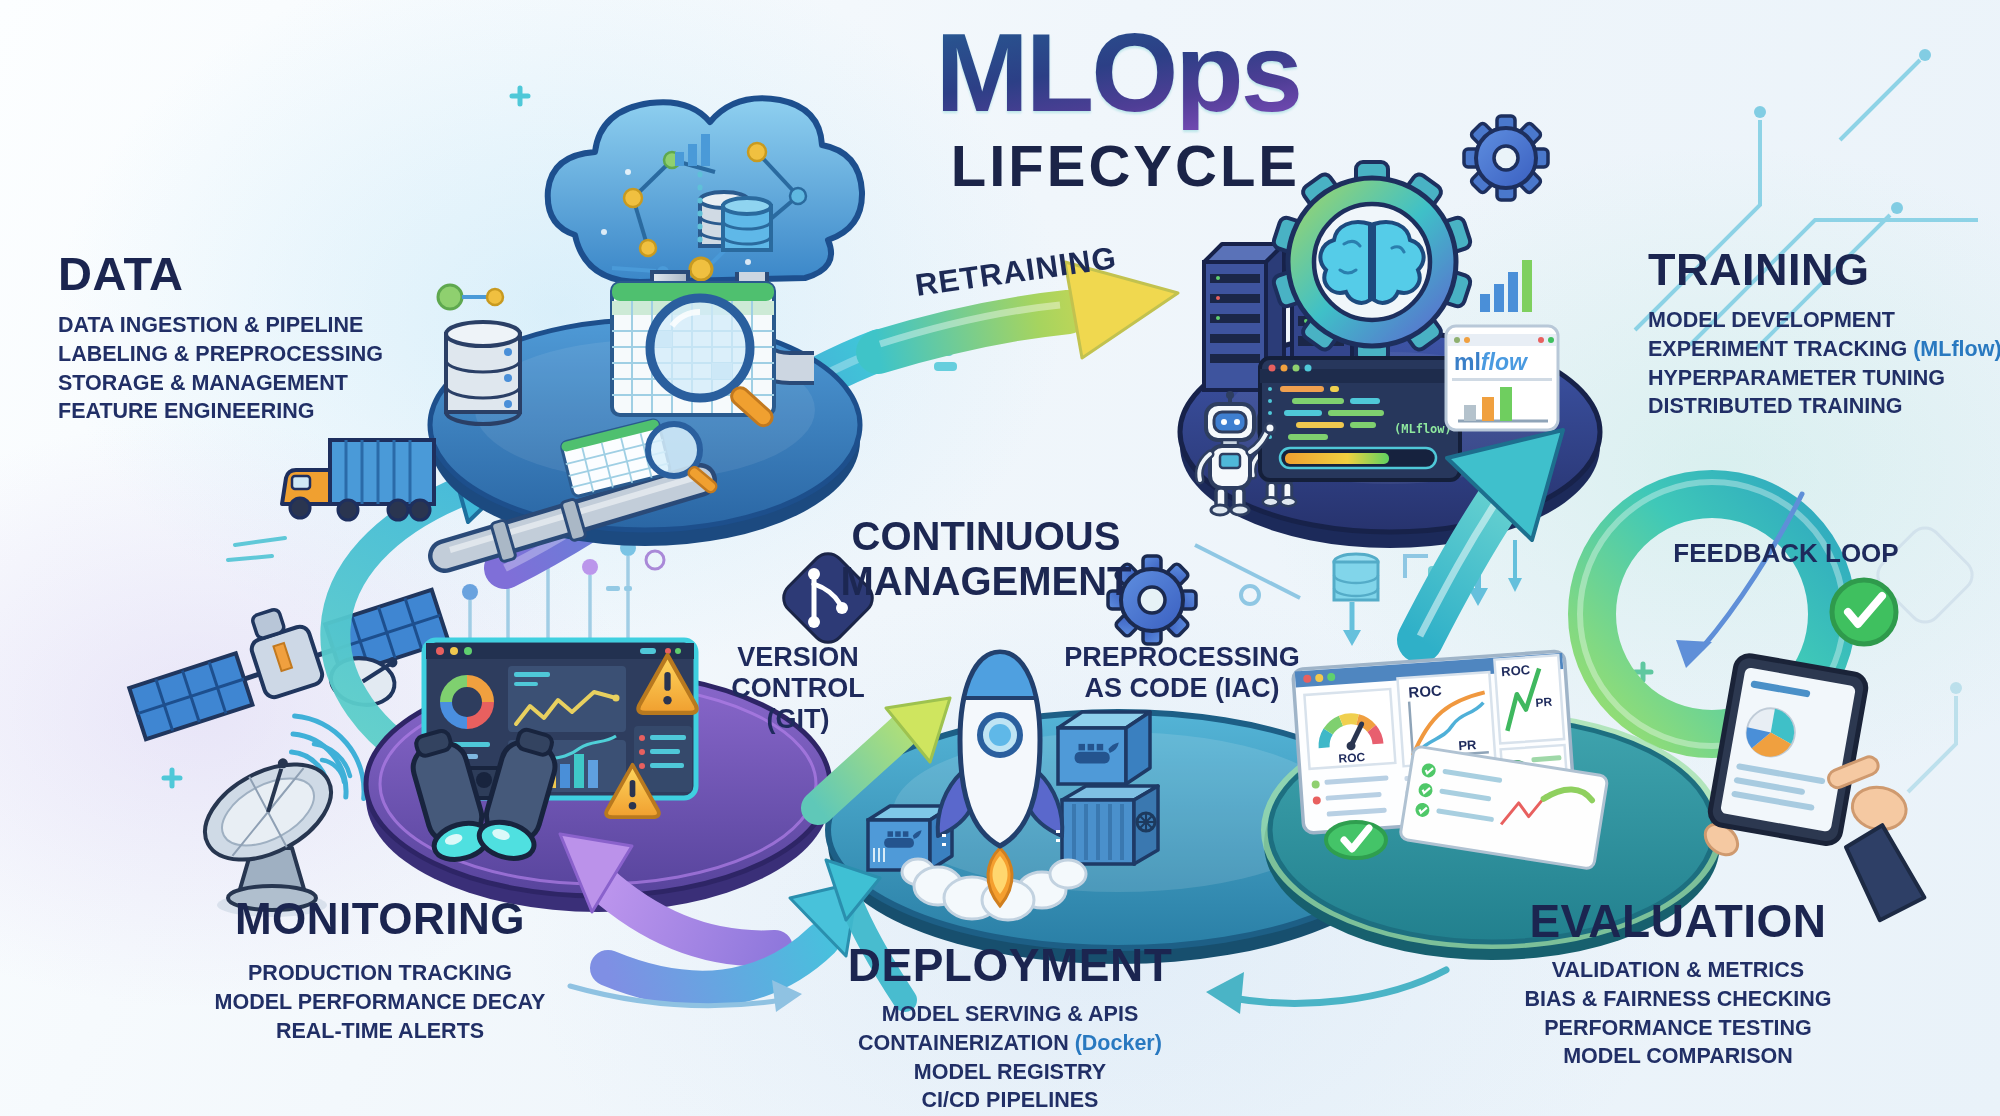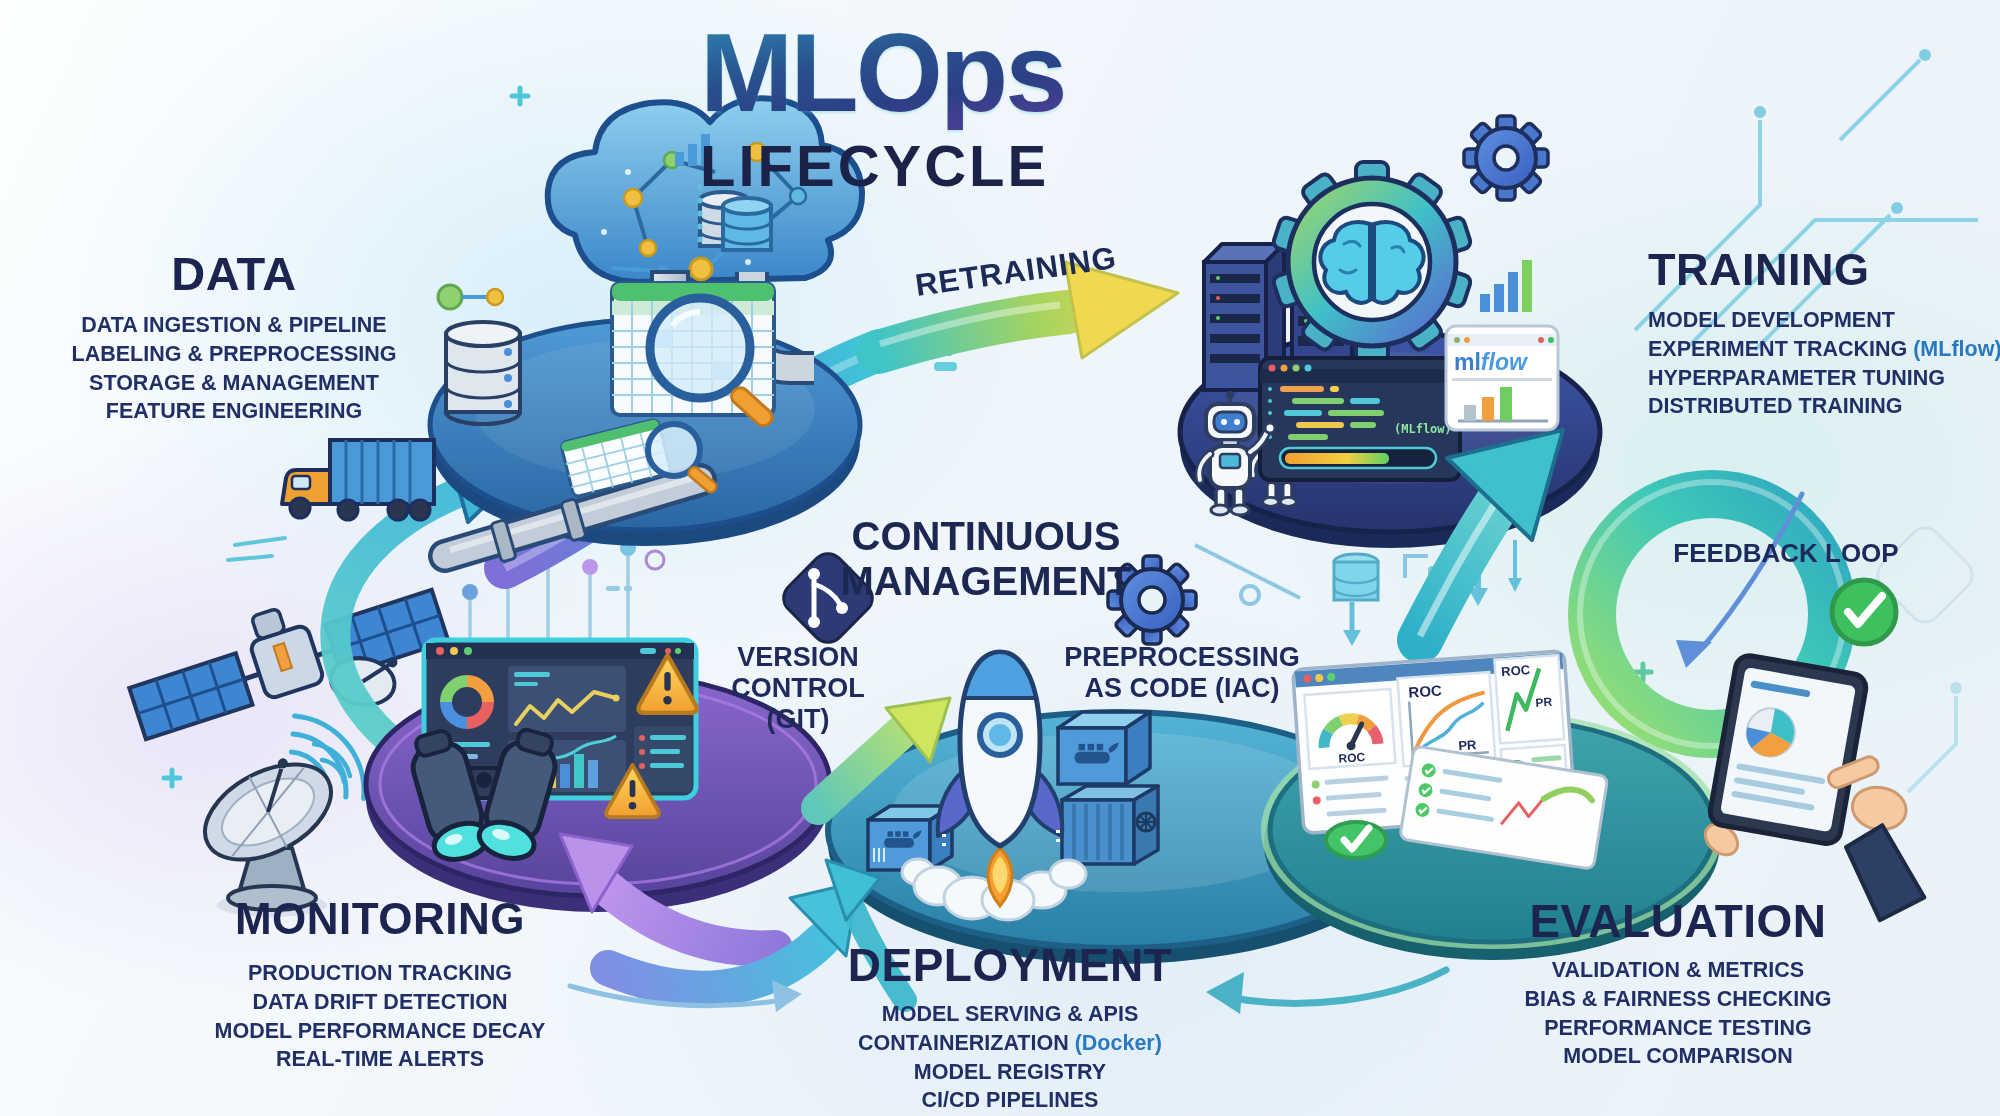--- a/index.html
+++ b/index.html
@@ -6,25 +6,25 @@
   .canvas{position:relative;width:2000px;height:1116px;overflow:hidden;
     font-family:"Liberation Sans",sans-serif;
     background:
       radial-gradient(ellipse 620px 420px at 10% 64%, rgba(200,180,235,.30), transparent 70%),
       radial-gradient(ellipse 720px 520px at 28% 28%, rgba(165,220,245,.35), transparent 70%),
       radial-gradient(ellipse 660px 460px at 86% 42%, rgba(175,230,215,.30), transparent 70%),
       radial-gradient(ellipse 820px 520px at 55% 85%, rgba(190,215,240,.25), transparent 70%),
       linear-gradient(115deg,#fcfeff 0%,#f0f6fb 45%,#e9f2f9 100%);}
   svg.art{position:absolute;left:0;top:0}
   .txt{position:absolute;color:#1e2a5c}
-  .tc{text-align:center}.tr{text-align:center}
+  .tc{text-align:center}.tr{text-align:left}
   .hd{font-weight:bold;color:#1b2550;letter-spacing:.5px}
   .ln{font-weight:bold;font-size:21.5px;line-height:1.34;color:#212f66}
   .hl{color:#2979c0}
-  .title-wrap{position:absolute;left:700px;top:16px;width:600px;text-align:left}
+  .title-wrap{position:absolute;left:700px;top:16px;width:600px;text-align:right}
   .title-main{font-size:112px;line-height:1.02;font-weight:bold;letter-spacing:-3px;color:#2b3f85;
     background:linear-gradient(170deg,#2e86b4 0%,#29518e 32%,#2c3f86 55%,#4f3e96 76%,#7a4cb8 96%);
     -webkit-background-clip:text;background-clip:text;-webkit-text-fill-color:transparent;
     filter:drop-shadow(0 2px 1px rgba(90,200,200,.35));}
   .title-sub{font-size:58px;font-weight:bold;color:#1b2448;letter-spacing:3px;margin-top:2px}
   .retraining{position:absolute;left:898px;top:254px;width:236px;text-align:center;
     font-weight:bold;font-size:31px;letter-spacing:1px;color:#1d2a56;transform:rotate(-8deg)}
   .ci{position:absolute;left:830px;top:514px;width:312px;text-align:center;font-weight:bold;
     font-size:40px;line-height:1.12;color:#1c2752}
   .sublabel{position:absolute;text-align:center;font-weight:bold;font-size:27px;line-height:1.15;color:#1e2a5c}
@@ -846,21 +846,20 @@
 <div class="sublabel" style="left:1040px;top:642px;width:284px">
   <div>PREPROCESSING</div>
   <div>AS CODE (IAC)</div>
 </div>
 
 <div class="feedback">FEEDBACK LOOP</div>
 
 <div class="txt tc" style="left:160px;top:894px;width:440px">
   <div class="hd" style="font-size:44px;margin-bottom:15px">MONITORING</div>
   <div class="ln"><span>PRODUCTION TRACKING</span><span class="hl"></span></div>
-  <div class="ln"><span>DATA DRIFT DETECTION</span><span class="hl"></span></div>
   <div class="ln"><span>MODEL PERFORMANCE DECAY</span><span class="hl"></span></div>
   <div class="ln"><span>REAL-TIME ALERTS</span><span class="hl"></span></div>
 </div>
 
 <div class="txt tc" style="left:808px;top:938px;width:404px">
   <div class="hd" style="font-size:46px;margin-bottom:8px">DEPLOYMENT</div>
   <div class="ln"><span>MODEL SERVING &amp; APIS</span><span class="hl"></span></div>
   <div class="ln"><span>CONTAINERIZATION </span><span class="hl">(Docker)</span></div>
   <div class="ln"><span>MODEL REGISTRY</span><span class="hl"></span></div>
   <div class="ln"><span>CI/CD PIPELINES</span><span class="hl"></span></div>

